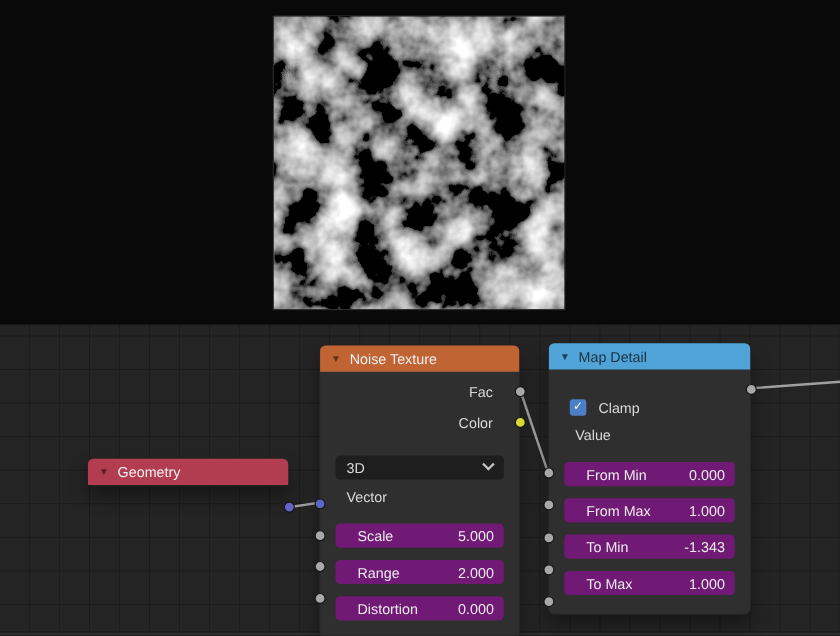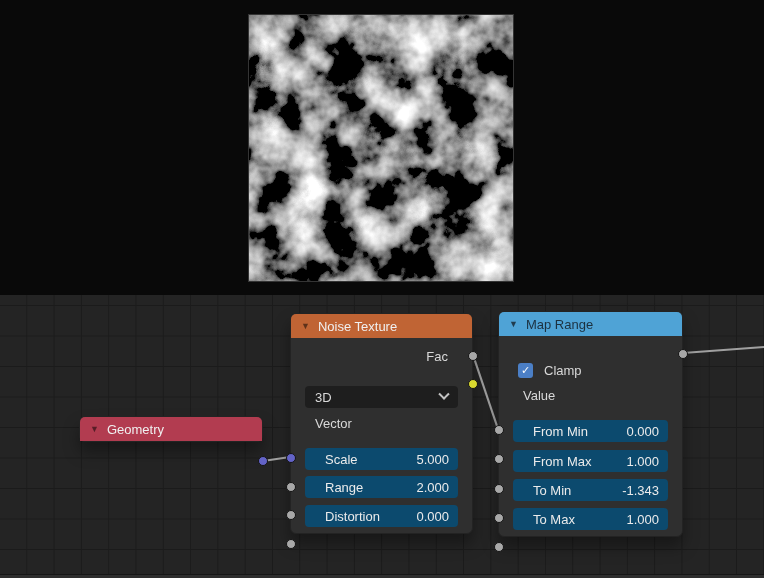--- a/index.html
+++ b/index.html
@@ -43,21 +43,21 @@
   }
   .hdr-geometry { background:#b23c50; }
   .hdr-noise    { background:#c06434; }
   .hdr-maprange { background:#4fa3d6; color:#1c3140; }
   .tri { font-size:9px; color:#000; opacity:.5; }
   .hdr-maprange .tri { color:#1c3140; opacity:.9; }
   .node-body { padding:4px 0 6px; }
   .row-out { height:28px; display:flex; align-items:center; justify-content:flex-end; padding-right:24px; }
   .row-in  { height:28px; display:flex; align-items:flex-start; padding-left:24px; }
   .slider {
-    height:22px; margin:0 14px; background:#0c4a6e; border-radius:4px;
+    height:22px; margin:11px 14px; background:#701a75; border-radius:4px;
     display:flex; align-items:center; justify-content:space-between;
     padding:0 9px 0 20px; color:#ebebeb;
   }
   .m4 { margin-top:4px; } .m6 { margin-top:6px; } .m7 { margin-top:7px; } .m8 { margin-top:8px; }
   .dropdown {
     height:22px; margin:16px 14px 0; background:#1e1e1e; border-radius:4px;
     display:flex; align-items:center; justify-content:space-between;
     padding:0 10px; color:#d8d8d8;
   }
   .chevron {
@@ -126,20 +126,23 @@
 
   <div class="node" style="left:290px; top:313px; width:183px;">
     <div class="node-header hdr-noise">
       <span class="tri">▼</span>
       <span>Noise Texture</span>
     </div>
     <div class="node-body">
       <div class="row-out">
         <span>Fac</span>
       </div>
+      <div class="row-out">
+        <span>Color</span>
+      </div>
       <div class="dropdown">
         <span>3D</span>
         <span class="chevron"></span>
       </div>
       <div class="row-in m8">
         <span>Vector</span>
       </div>
       <div class="slider m4">
         <span>Scale</span>
         <span>5.000</span>
@@ -157,21 +160,21 @@
     <span class="socket right sock-color" style="top:65px"></span>
     <span class="socket left  sock-vector" style="top:139px"></span>
     <span class="socket left  sock-gray" style="top:168px"></span>
     <span class="socket left  sock-gray" style="top:196px"></span>
     <span class="socket left  sock-gray" style="top:225px"></span>
   </div>
 
   <div class="node" style="left:498px; top:311px; width:185px;">
     <div class="node-header hdr-maprange">
       <span class="tri">▼</span>
-      <span>Map Range</span>
+      <span>Map Detail</span>
     </div>
     <div class="node-body">
       <div class="checkbox-row">
         <span class="checkbox">✓</span>
         <span>Clamp</span>
       </div>
       <div class="row-in m8">
         <span>Value</span>
       </div>
       <div class="slider m4">

